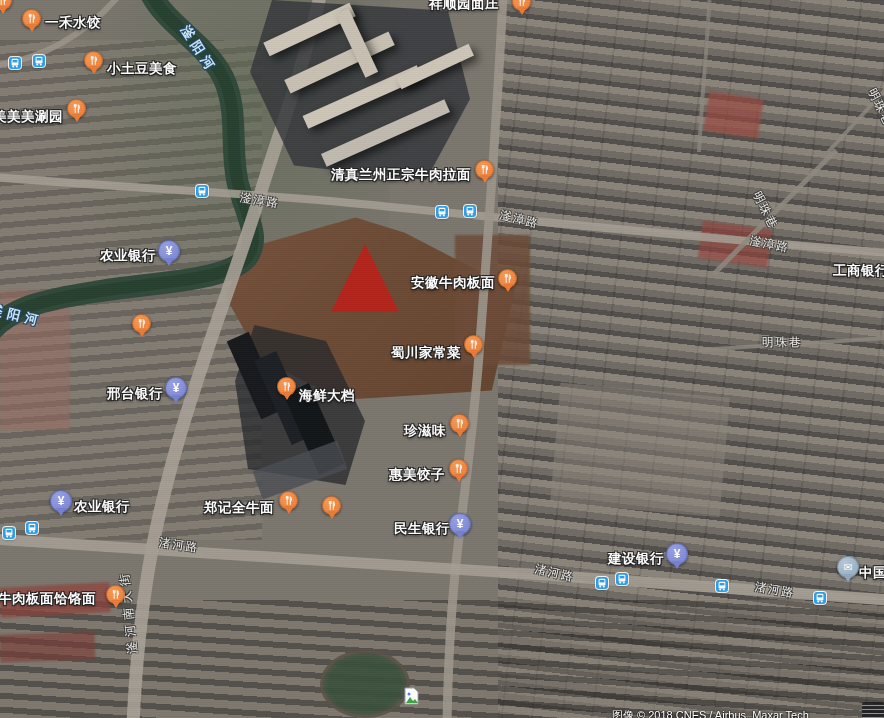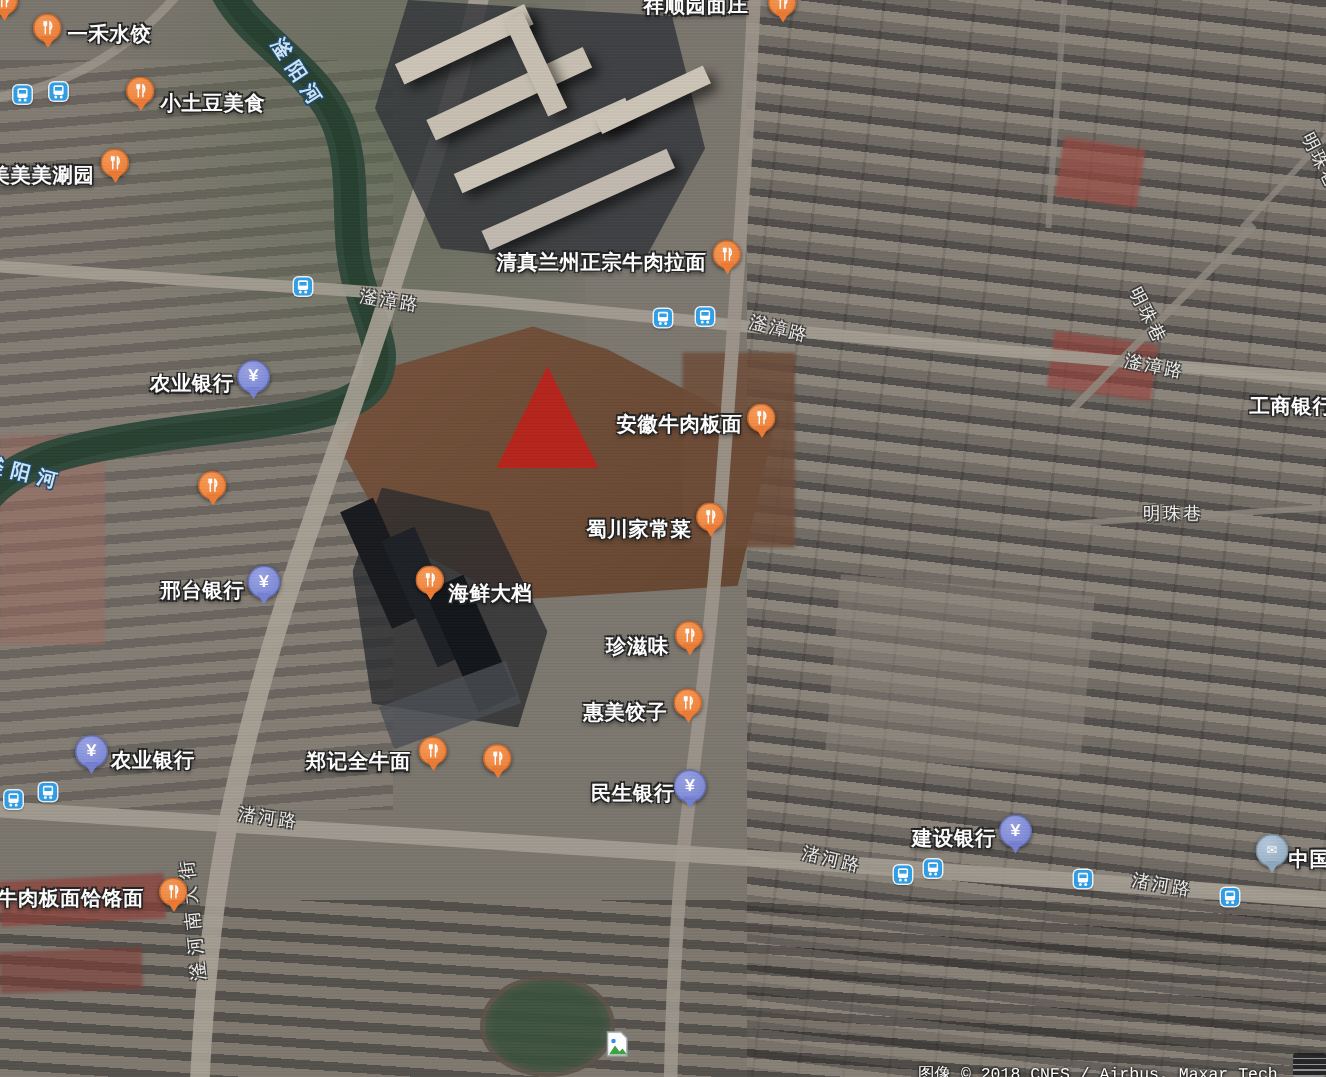--- a/index.html
+++ b/index.html
@@ -1,19 +1,19 @@
 <!DOCTYPE html>
 <html><head>
 <meta charset="utf-8">
 <style>
   html,body{margin:0;padding:0;background:#4a4844;}
   #map{
     position:relative;width:884px;height:718px;overflow:hidden;
     background:#7b766e;
-    font-family:Liberation Mono, monospace;
+    font-family:Liberation Sans, sans-serif;
   }
   .decor{position:absolute;z-index:1;}
   #lines{position:absolute;left:0;top:0;z-index:2;}
   .bldg{position:absolute;z-index:3;}
   .marker{position:absolute;width:0;height:0;z-index:4;
     border-left:34px solid transparent;border-right:34px solid transparent;
     border-bottom:68px solid #b4241b;}
   .bus{position:absolute;width:12px;height:12px;background:#2f9fe8;border-radius:3px;z-index:5;
     box-shadow:0 0 0 1px rgba(255,255,255,.9),0 1px 2px rgba(0,0,0,.5);
     display:flex;align-items:center;justify-content:center;}

